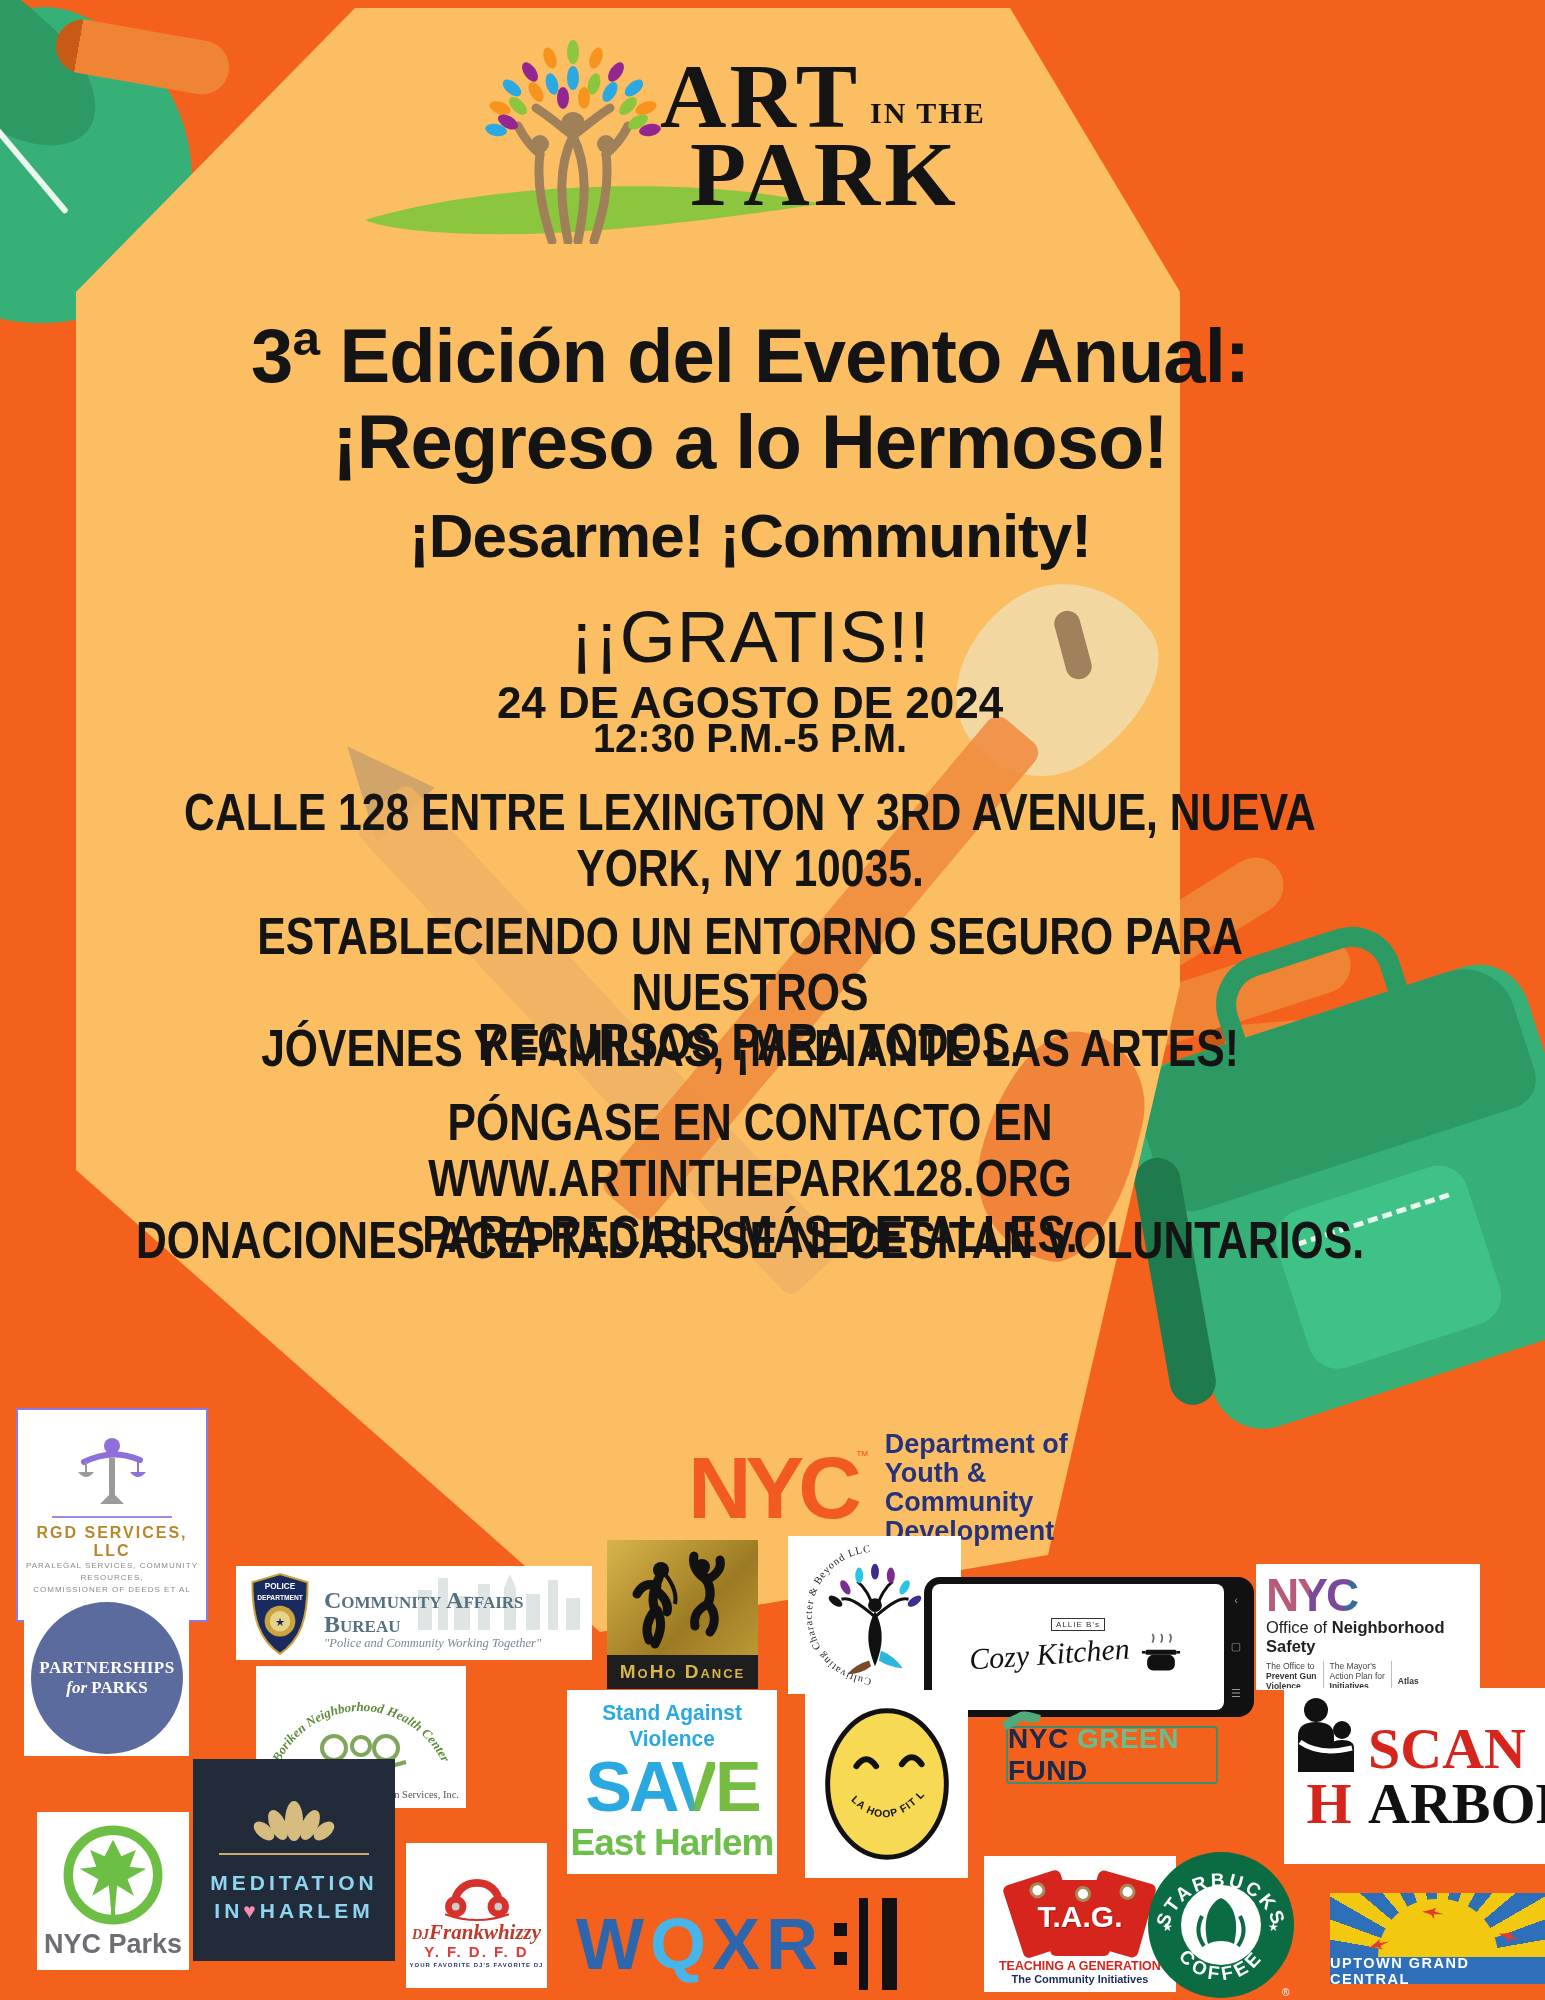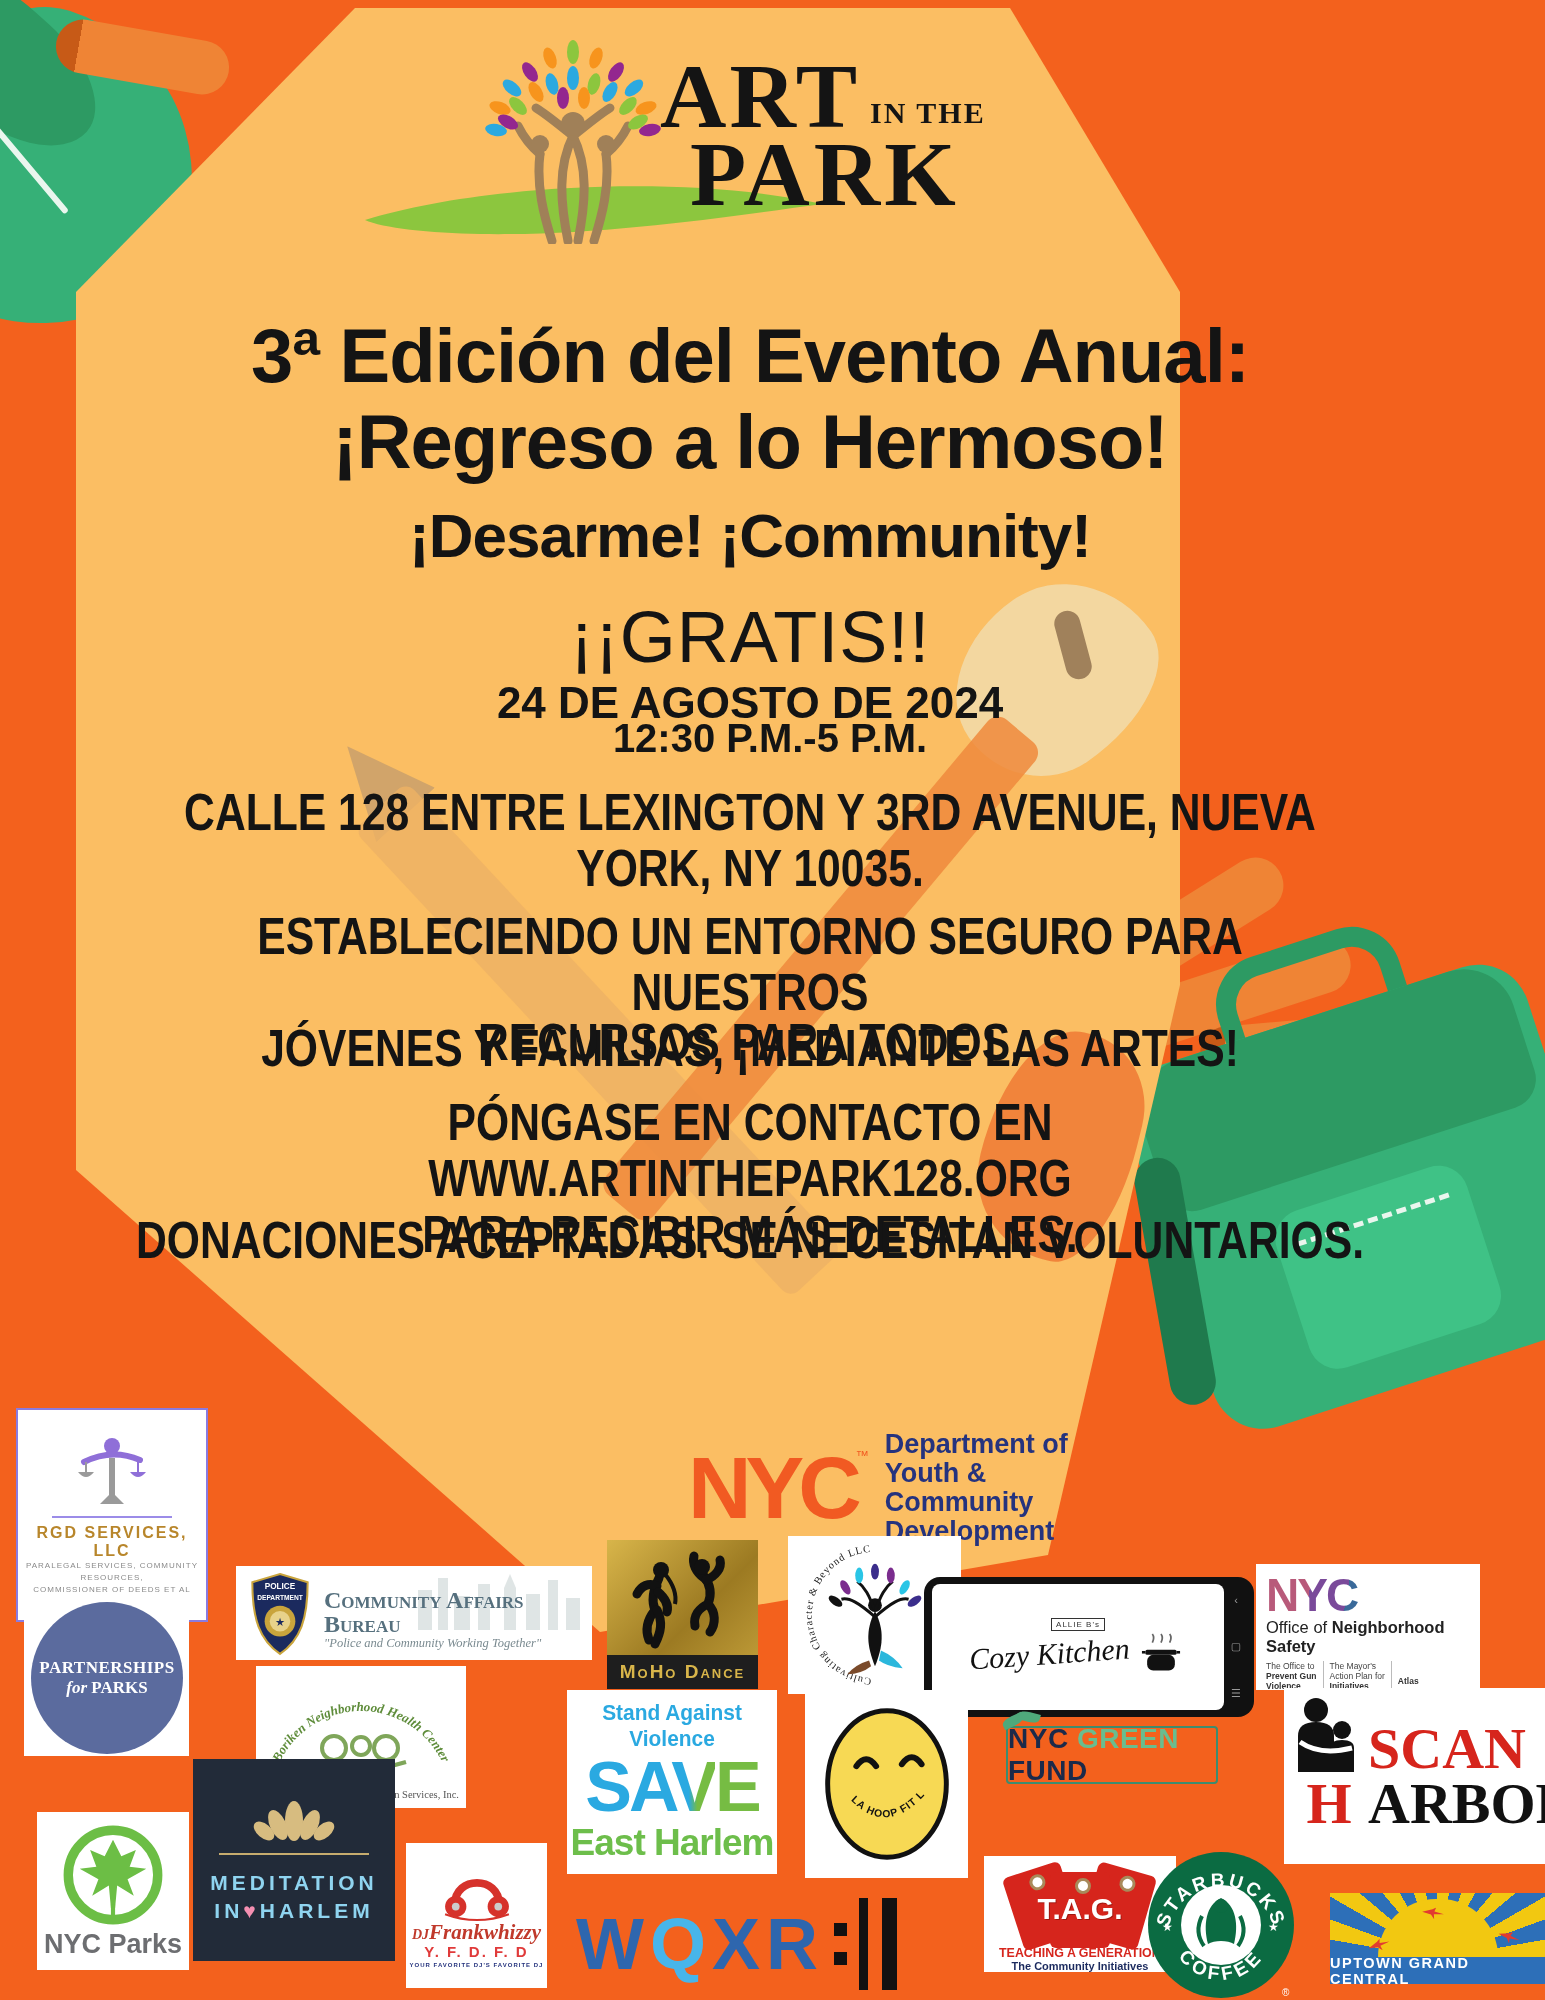--- a/index.html
+++ b/index.html
@@ -42,21 +42,21 @@
   .cr2{left:1062px;top:905px;width:235px;height:56px;transform:rotate(-32deg);}
   .cr3{left:1120px;top:965px;width:235px;height:56px;transform:rotate(-18deg);}
   .cr4{left:1200px;top:1020px;width:200px;height:52px;transform:rotate(-5deg);}
   
   .content{z-index:2;}
   .ctext{position:absolute;left:0;width:1500px;text-align:center;color:#141414;z-index:2;}
   .h1{font-size:76px;font-weight:600;letter-spacing:-1px;line-height:1.0;}
   .h2{font-size:62px;font-weight:600;letter-spacing:-1px;}
   .free{font-size:72px;font-weight:400;letter-spacing:1px;}
   .date{font-size:44px;font-weight:600;}
-  .time{font-size:40px;font-weight:600;padding-left:20px;}
+  .time{font-size:40px;font-weight:600;}
   .cond{font-size:52px;font-weight:700;transform:scaleX(.82);line-height:1.08;}
   
   .logo-art{font-family:"Liberation Serif",serif;font-weight:700;font-size:92px;color:#141414;letter-spacing:3px;line-height:1;}
   .logo-inthe{font-family:"Liberation Serif",serif;font-weight:700;font-size:30px;color:#141414;letter-spacing:2px;margin-left:10px;padding-bottom:12px;}
   .logo-park{font-family:"Liberation Serif",serif;font-weight:700;font-size:92px;color:#141414;letter-spacing:4px;line-height:1;}
   
   .card{position:absolute;background:#fff;z-index:3;}
   .nobg{background:transparent;}
   .center{display:flex;flex-direction:column;align-items:center;justify-content:center;text-align:center;}
   
@@ -524,21 +524,21 @@
   <span class="wq-l wq-b">X</span>
   <span class="wq-l wq-b">R</span>
   <div class="wq-dots">
     <div class="wq-dot"></div>
       <div class="wq-dot"></div>
   </div>
   <div class="wq-bar" style="width:9px"></div>
   <div class="wq-bar" style="width:15px;margin-left:6px"></div>
 </div>
 
-<div class="card center" style="left:984px;top:1856px;width:192px;height:116px">
+<div class="card center" style="left:984px;top:1856px;width:192px;height:136px">
   <div class="tagz">
     <div class="tag-tag" style="left:28px;transform:rotate(-18deg)"></div>
     <div class="tag-tag" style="left:104px;transform:rotate(16deg)"></div>
     <div class="tag-tag" style="left:66px;top:16px"></div>
     <div class="tag-name">T.A.G.</div>
   </div>
   <div class="tag-line">TEACHING A GENERATION</div>
   <div class="tag-sub">The Community Initiatives</div>
 </div>
 

